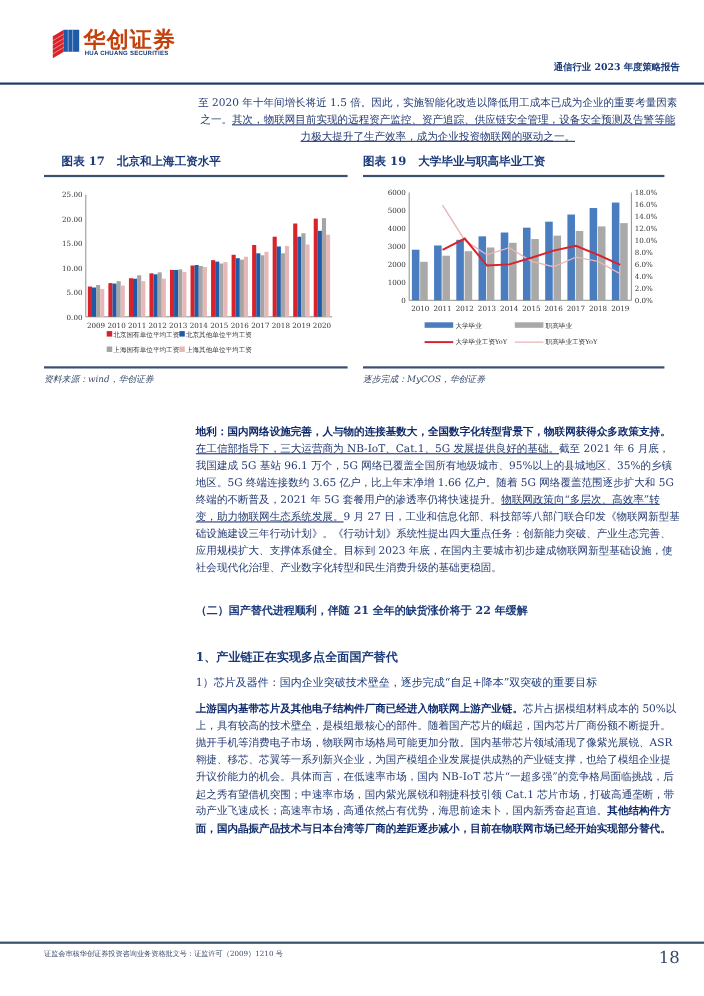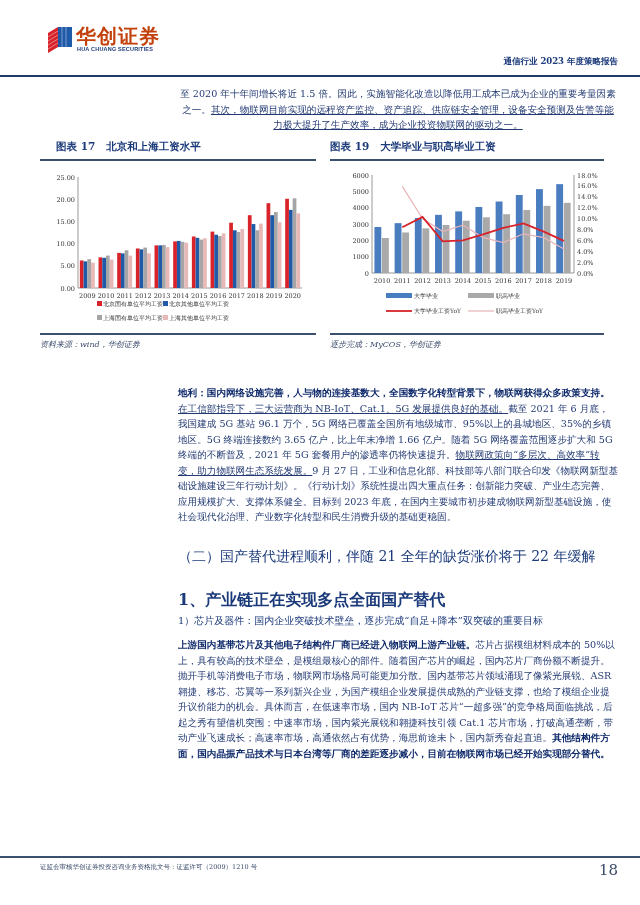--- a/index.html
+++ b/index.html
@@ -23,22 +23,22 @@
   #fig17-title { left: 40px; top: 140px; padding-left: 16px; }
   #fig17-rule-top { left: 40px; top: 159px; width: 276px; }
   #fig17-rule-bot { left: 40px; top: 333px; width: 276px; }
   #fig17-source { left: 40px; top: 339px; }
   #fig18-title { left: 330px; top: 140px; }
   #fig18-rule-top { left: 330px; top: 159px; width: 274px; }
   #fig18-rule-bot { left: 330px; top: 333px; width: 274px; }
   #fig18-source { left: 330px; top: 339px; }
   svg text { font-family: "DejaVu Serif", serif; }
   #p-diligent { left: 178px; top: 369px; width: 440px; margin-top: 16px; }
-  #h-section2 { left: 178px; top: 548px; font-size: 14px; font-weight: normal; color: #1b3a7a; }
-  #h-sub1 { left: 178px; top: 590px; font-size: 16px; font-weight: bold; color: #1b3a7a; }
+  #h-section2 { left: 178px; top: 548px; font-size: 10px; font-weight: bold; color: #1b3a7a; }
+  #h-sub1 { left: 178px; top: 590px; font-size: 11px; font-weight: bold; color: #1b3a7a; }
   #h-sub1-1 { left: 178px; top: 614px; font-size: 10px; font-weight: normal; color: #1b3a7a; }
   #p-chip { left: 178px; top: 637px; width: 440px; }
   #footer-rule { left: 0; top: 856px; width: 640px; height: 1.5px; background: #3b4f6e; }
   #footer-text { left: 40px; top: 863px; font-size: 6.5px; color: #3a4a6a; }
   #page-number { right: 22px; top: 861px; font-size: 15px; color: #3a4a6a; }
 </style>
 </head>
 <body>
 
 <div class="abs" id="logo-mark">

